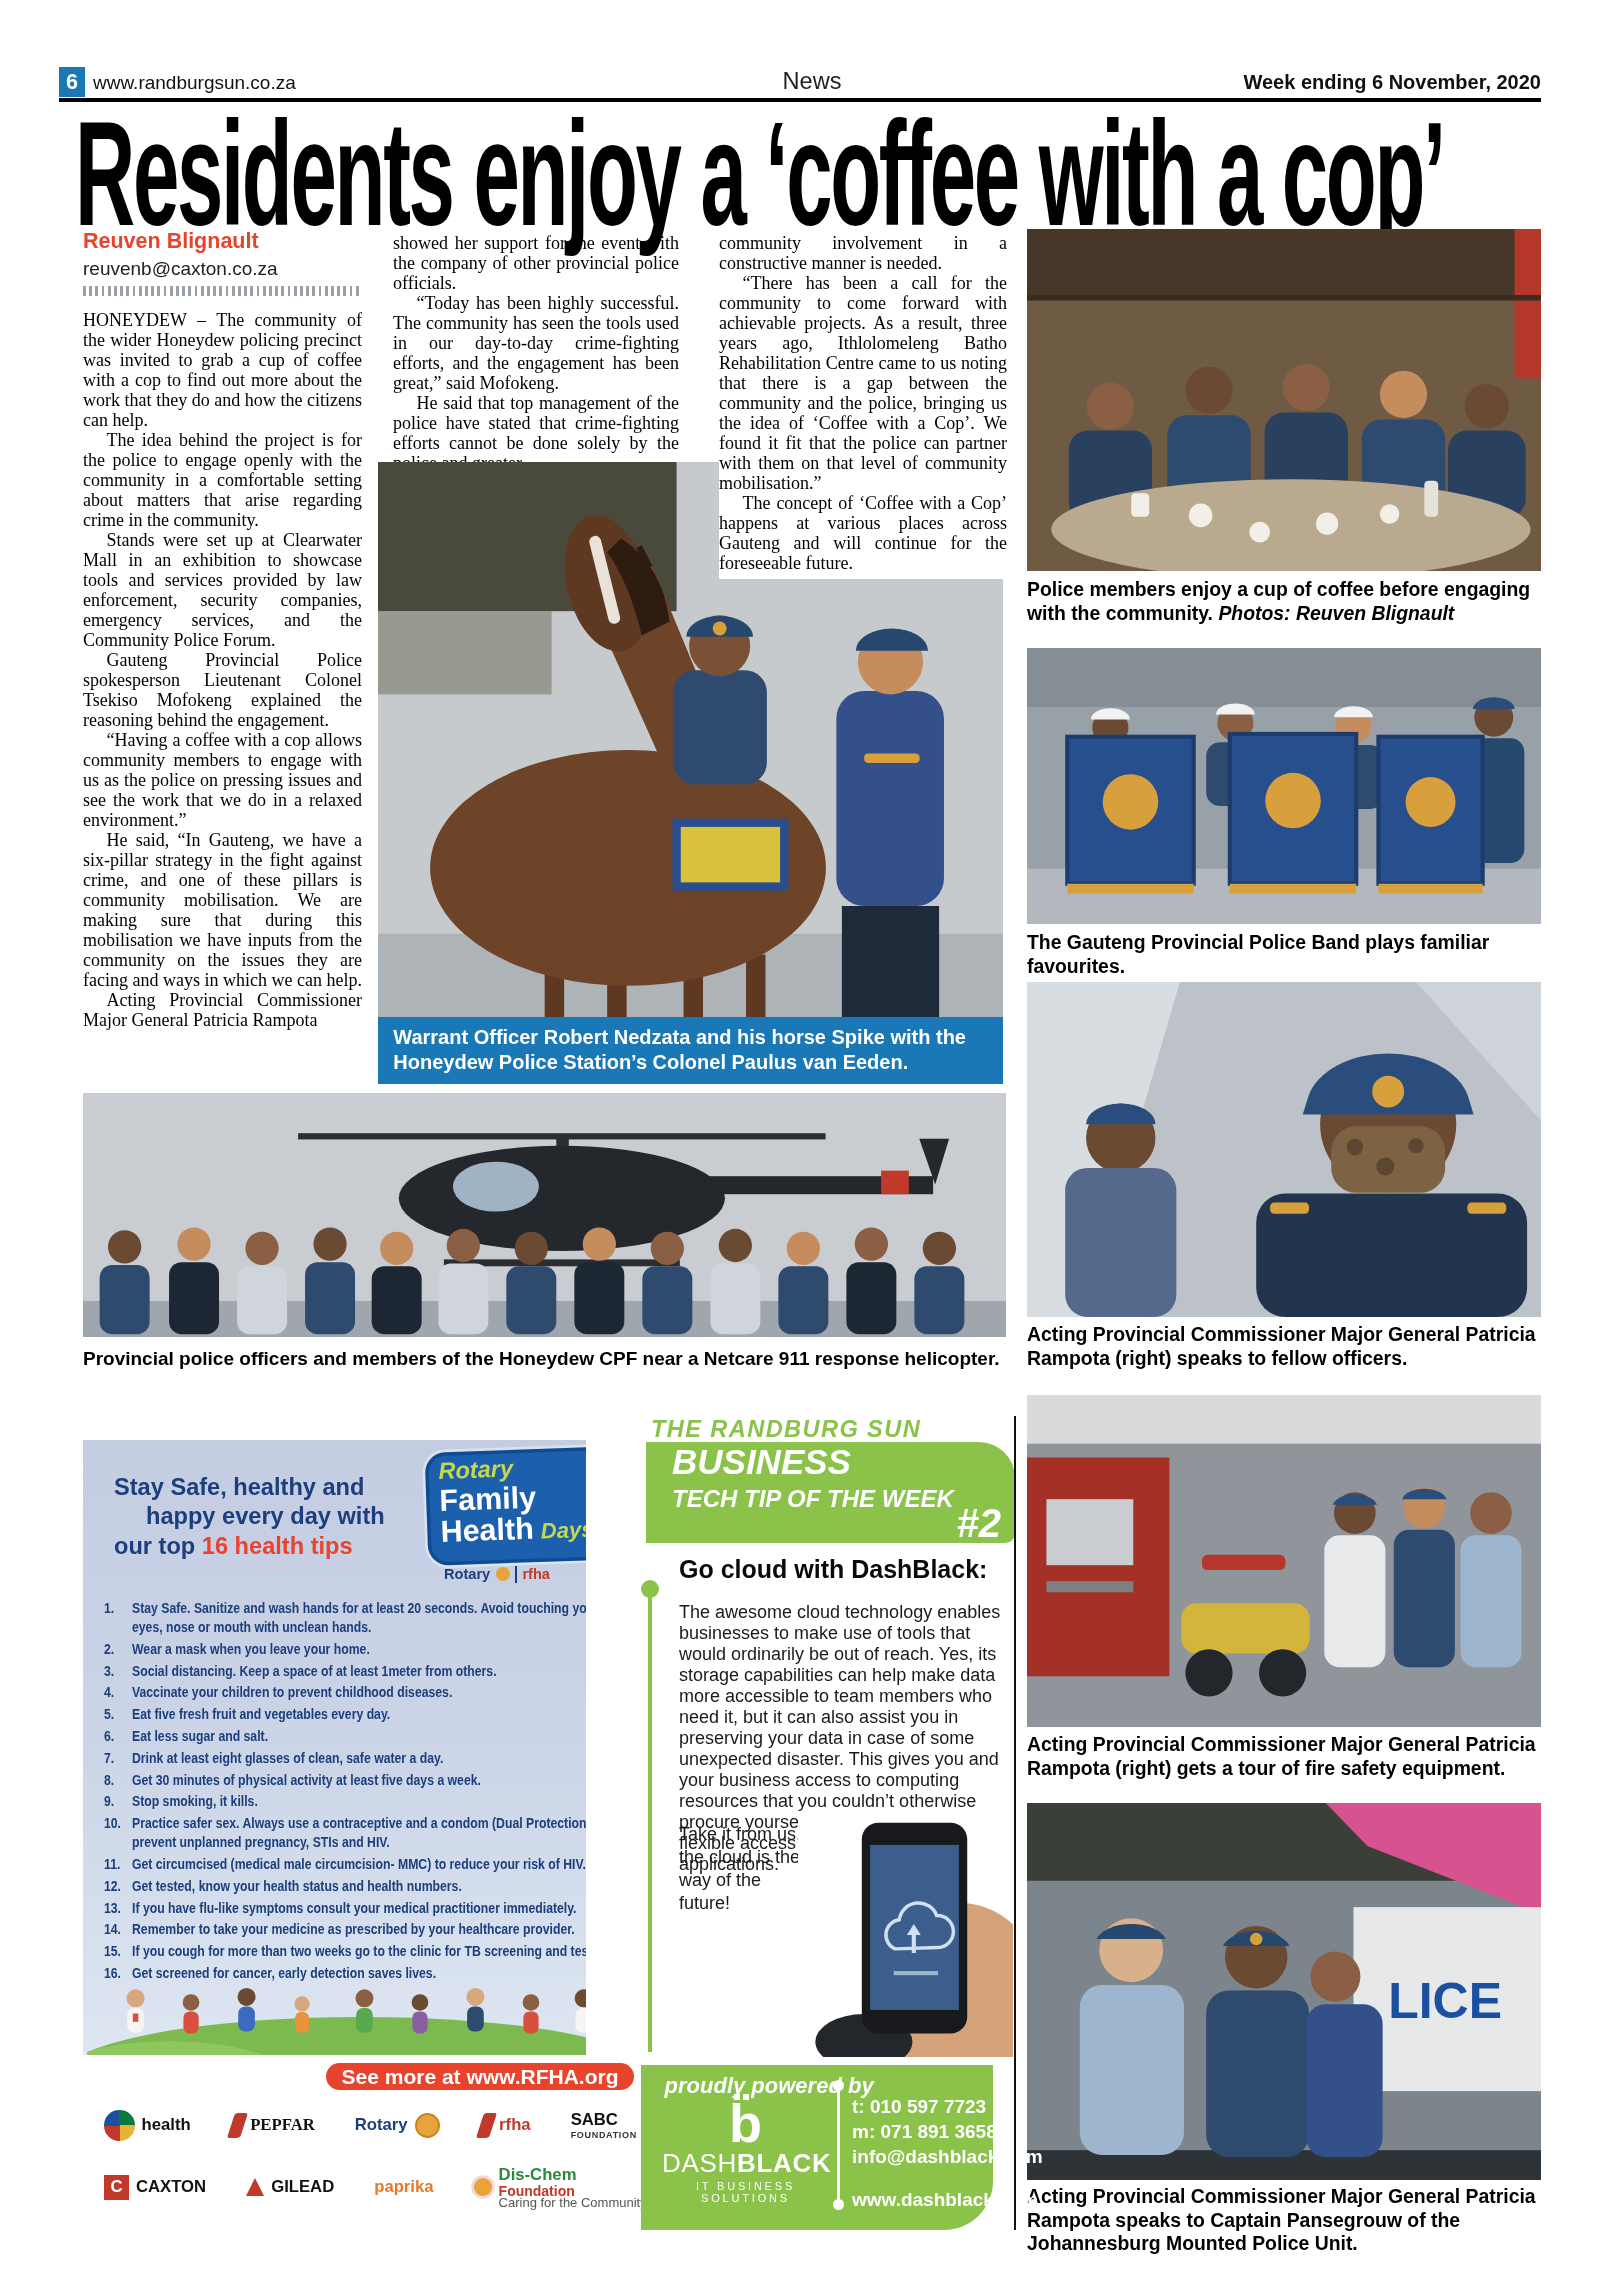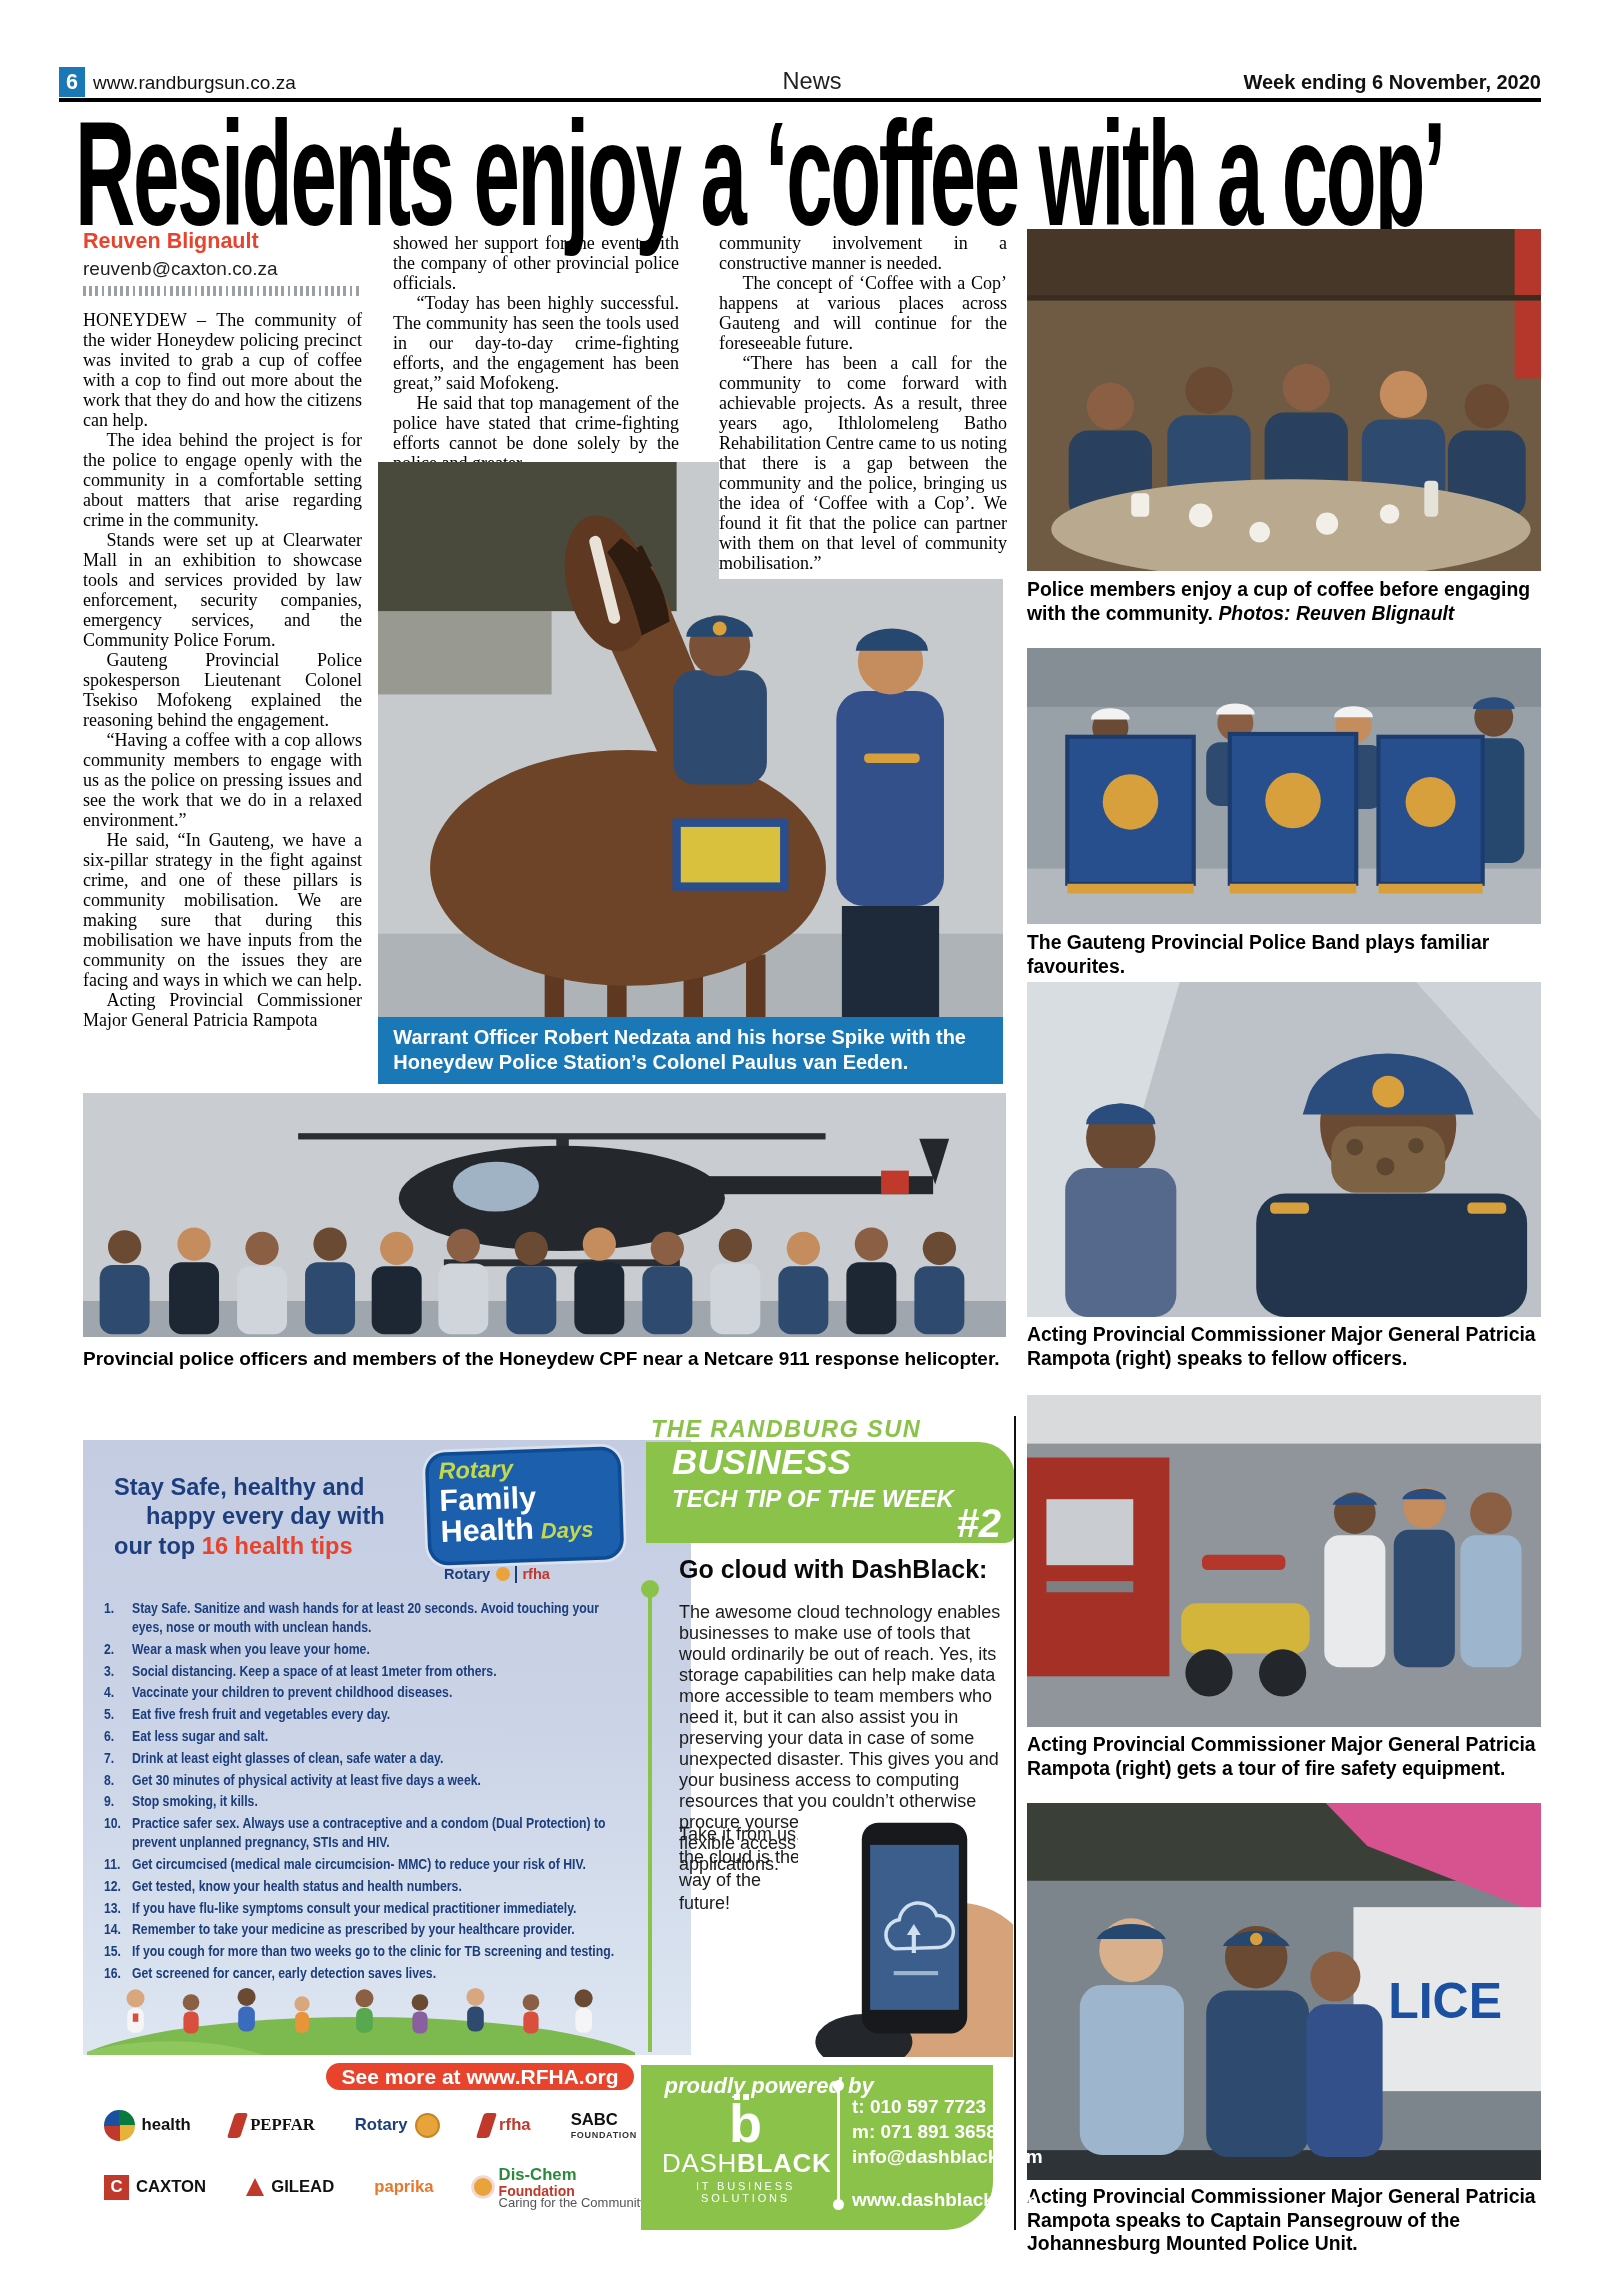--- a/index.html
+++ b/index.html
@@ -50,21 +50,21 @@
               padding:8.3px 15.3px;box-sizing:border-box;}
   #horse-band .cap-inner{font-size:20px;line-height:25px;font-weight:bold;color:#fff;}
   #ph-heli{left:83px;top:1093px;width:923px;height:244px;}
   #cap-heli{left:83px;top:1347px;width:930px;font-size:19px;}
   #ph-fire{left:1027px;top:1395px;width:514px;height:332px;}
   #cap-fire{left:1027px;top:1733px;width:514px;}
   #ph-mounted{left:1027px;top:1803px;width:514px;height:377px;}
   #cap-mounted{left:1027px;top:2185px;width:514px;}
 
   
-  #ad{position:absolute;left:83px;top:1440px;width:608px;height:615px;overflow:hidden;
+  #ad{position:absolute;left:83px;top:1440px;width:503px;height:615px;overflow:hidden;
       background:linear-gradient(180deg,#c3cce1 0%,#ccd5e7 50%,#dde6f1 100%);}
   .ad-head{position:absolute;left:31px;font-size:23.6px;line-height:29px;font-weight:bold;color:#1c3e7c;}
   #ad-h1{top:33px;} #ad-h2{top:62px;margin-left:32px;} #ad-h3{top:92px;}
   .ad-red{color:#e8432c;}
   .rfh-logo{position:absolute;left:347px;top:12.5px;width:189px;height:106px;background:#1b5fad;
             border-radius:16.7px;box-shadow:0 0 0 3.5px #0d4c95, 0 0 0 6.2px #ffffff66;transform:rotate(-2deg);
             padding:4.2px 9.7px;box-sizing:border-box;line-height:1;}
   .rfh-rotary{color:#c3d84d;font-size:23.6px;font-weight:bold;font-style:italic;display:block;}
   .rfh-family{color:#fff;font-size:30.5px;font-weight:bold;display:block;margin-top:1.4px;}
   .rfh-health{color:#fff;font-size:30.5px;font-weight:bold;display:inline;}
@@ -166,22 +166,22 @@
     <p class="ind">He said, “In Gauteng, we have a six-pillar strategy in the fight against crime, and one of these pillars is community mobilisation. We are making sure that during this mobilisation we have inputs from the community on the issues they are facing and ways in which we can help.</p>
     <p class="ind">Acting Provincial Commissioner Major General Patricia Rampota</p>
   </div>
   <div class="bodycol" id="col2">
     <p>showed her support for the event with the company of other provincial police officials.</p>
     <p class="ind">“Today has been highly successful. The community has seen the tools used in our day-to-day crime-fighting efforts, and the engagement has been great,” said Mofokeng.</p>
     <p class="ind">He said that top management of the police have stated that crime-fighting efforts cannot be done solely by the police and greater</p>
   </div>
   <div class="bodycol" id="col3">
     <p>community involvement in a constructive manner is needed.</p>
+    <p class="ind">“There has been a call for the community to come forward with achievable projects. As a result, three years ago, Ithlolomeleng Batho Rehabilitation Centre came to us noting that there is a gap between the community and the police, bringing us the idea of ‘Coffee with a Cop’. We found it fit that the police can partner with them on that level of community mobilisation.”</p>
     <p class="ind">The concept of ‘Coffee with a Cop’ happens at various places across Gauteng and will continue for the foreseeable future.</p>
-    <p class="ind">“There has been a call for the community to come forward with achievable projects. As a result, three years ago, Ithlolomeleng Batho Rehabilitation Centre came to us noting that there is a gap between the community and the police, bringing us the idea of ‘Coffee with a Cop’. We found it fit that the police can partner with them on that level of community mobilisation.”</p>
   </div>
 
   <div class="photo" id="ph-coffee">
     <svg viewBox="0 0 740 492" preserveAspectRatio="none">
       <rect width="740" height="492" fill="#6f5b44"></rect>
       <rect width="740" height="95" fill="#473728"></rect>
       <rect x="702" y="0" width="38" height="215" fill="#b5362b"></rect>
       <rect x="0" y="95" width="740" height="8" fill="#3a2d20"></rect>
       <g>
         <circle cx="120" cy="255" r="34" fill="#8a5f43"></circle>

